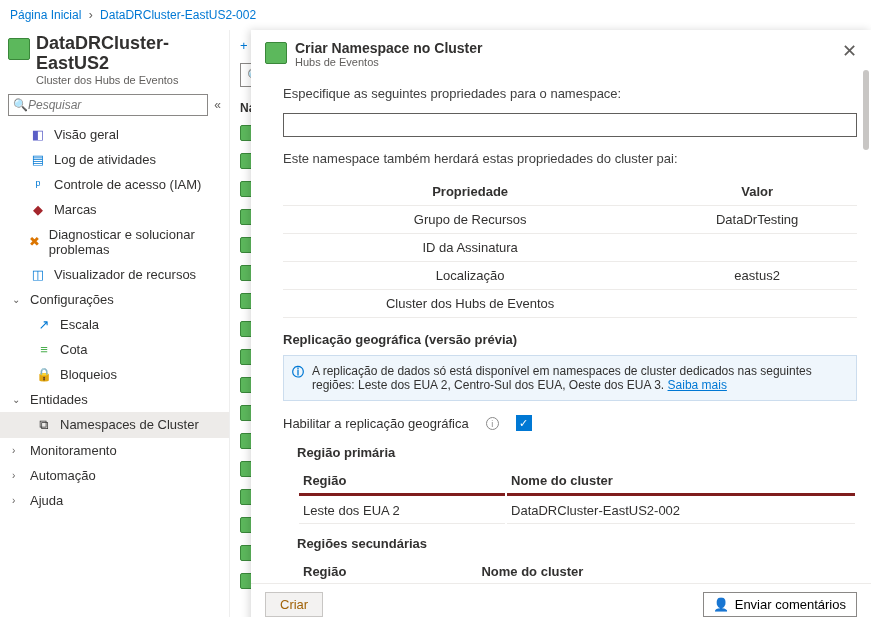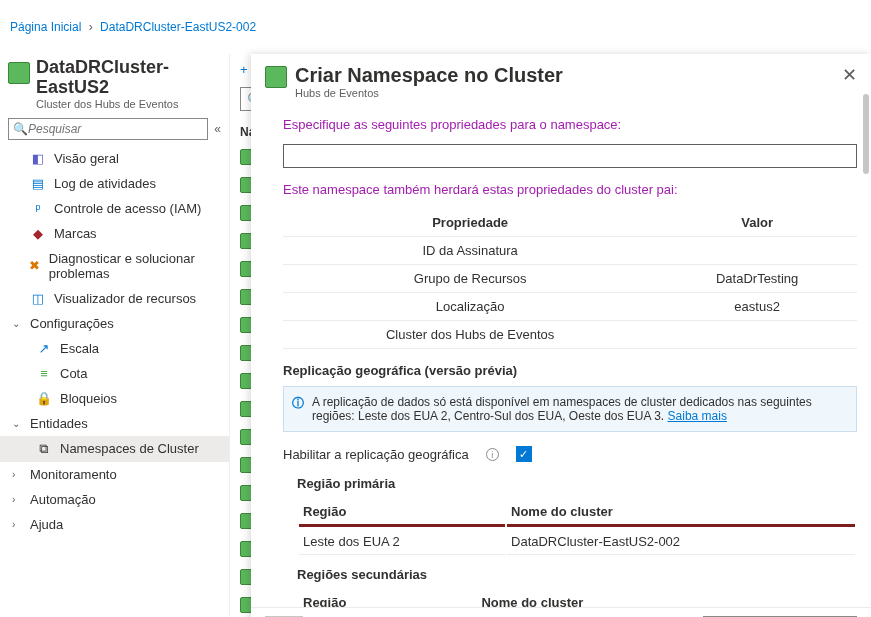--- a/index.html
+++ b/index.html
@@ -1,19 +1,19 @@
 <!DOCTYPE html>
 <html><head>
 <meta charset="utf-8">
 <style>
 * { box-sizing: border-box; margin: 0; padding: 0; font-family: "Segoe UI", Arial, sans-serif; }
 body { width: 871px; height: 617px; overflow: hidden; background: #fff; font-size: 13px; color: #323130; position: relative; }
 
 
-.breadcrumb { padding: 20px 10px; font-size: 12px; }
+.breadcrumb { padding: 8px 10px; font-size: 12px; }
 .breadcrumb a { color: #0078d4; text-decoration: none; }
 .breadcrumb .sep { color: #605e5c; margin: 0 4px; }
 
 
 .layout { display: flex; height: calc(100% - 22px); }
 .sidebar { width: 230px; border-right: 1px solid #eee; display: flex; flex-direction: column; }
 .main { flex: 1; position: relative; }
 
 
 .sb-header { display: flex; align-items: flex-start; padding: 4px 8px 2px 8px; gap: 6px; }
@@ -50,25 +50,25 @@
 .filter-box { display: flex; align-items: center; border: 1px solid #8a8886; width: 200px; height: 24px; padding: 0 6px; margin-bottom: 10px; }
 .filter-box span:first-child { color: #0078d4; margin-right: 4px; }
 .col-head { font-weight: 600; font-size: 12px; padding: 4px 0; }
 .list-row { display: flex; align-items: center; gap: 6px; padding: 6px 0; }
 .ns-icon { width: 16px; height: 16px; background: #5cb85c; border: 1px solid #3a873a; border-radius: 2px; }
 
 
 .panel { position: absolute; top: 0; right: 0; bottom: 0; width: 620px; background: #fff; box-shadow: -2px 0 8px rgba(0,0,0,.15); display: flex; flex-direction: column; }
 .panel-head { display: flex; align-items: flex-start; padding: 10px 14px 4px 14px; gap: 8px; }
 .panel-icon { width: 22px; height: 22px; background: #5cb85c; border: 1px solid #3a873a; border-radius: 2px; margin-top: 2px; }
-.panel-title h2 { font-size: 20px; font-weight: 600; }
+.panel-title h2 { font-size: 14px; font-weight: 600; }
 .panel-title .sub { font-size: 11px; color: #605e5c; }
 .panel-close { margin-left: auto; font-size: 18px; color: #605e5c; cursor: pointer; }
 .panel-body { flex: 1; overflow-y: auto; padding: 8px 14px 0 32px; font-size: 13px; }
-.panel-body p { margin: 6px 0 12px 0; color: #a21caf; }
+.panel-body p { margin: 6px 0 12px 0; color: #404040; }
 
 .form-row { display: flex; align-items: center; margin-bottom: 14px; }
 .form-row label { width: 180px; }
 .req { color: #a4262c; }
 .form-row input[type=text] { flex: 1; height: 24px; border: 1px solid #605e5c; padding: 0 6px; }
 
 .prop-table { width: 100%; border-collapse: collapse; margin-bottom: 14px; }
 .prop-table th, .prop-table td { text-align: center; padding: 6px 8px; border-bottom: 1px solid #edebe9; font-size: 13px; }
 .prop-table th { font-weight: 600; }
 
@@ -82,21 +82,21 @@
 .checkbox { width: 16px; height: 16px; background: #0078d4; color: #fff; display: flex; align-items: center; justify-content: center; font-size: 11px; }
 
 .region-sect { padding-left: 14px; }
 .region-head { font-weight: 600; margin: 4px 0 6px 0; }
 .reg-table { width: 100%; margin-bottom: 10px; }
 .reg-table th, .reg-table td { text-align: left; padding: 5px 4px; font-size: 13px; }
 .reg-table th { font-weight: 600; border-bottom: 3px solid #7f1d1d; }
 .reg-table td { border-bottom: 1px solid #edebe9; }
 
 .panel-foot { border-top: 1px solid #edebe9; padding: 8px 14px; display: flex; align-items: center; }
-.create-btn { border: 1px solid #c8c6c4; background: #f3f2f1; color: #1d4ed8; padding: 4px 4px; font-size: 13px; }
+.create-btn { border: 1px solid #c8c6c4; background: #f3f2f1; color: #a16207; padding: 4px 14px; font-size: 13px; }
 .feedback-btn { margin-left: auto; border: 1px solid #8a8886; background: #fff; padding: 4px 10px; font-size: 13px; display: flex; align-items: center; gap: 5px; cursor: pointer; }
 
 .scrollbar-fake { position: absolute; right: 2px; top: 40px; width: 6px; height: 80px; background: #c8c6c4; border-radius: 3px; }
 </style>
 </head>
 <body>
 
 <div class="breadcrumb">
   <a href="#">Página Inicial</a>
   <span class="sep">›</span>
@@ -267,26 +267,26 @@
           <input type="text" style="">
         </div>
         <p>Este namespace também herdará estas propriedades do cluster pai:</p>
         <table class="prop-table">
           <tbody>
               <tr>
                 <th>Propriedade</th>
                 <th>Valor</th>
               </tr>
           <tr>
+                <td>Grupo de Recursos</td>
+                <td>DataDrTesting</td>
+              </tr>
+          <tr>
                 <td>ID da Assinatura</td>
                 <td></td>
-              </tr>
-          <tr>
-                <td>Grupo de Recursos</td>
-                <td>DataDrTesting</td>
               </tr>
           <tr>
                 <td>Localização</td>
                 <td>eastus2</td>
               </tr>
           <tr>
                 <td>Cluster dos Hubs de Eventos</td>
                 <td></td>
               </tr>
         </tbody>

